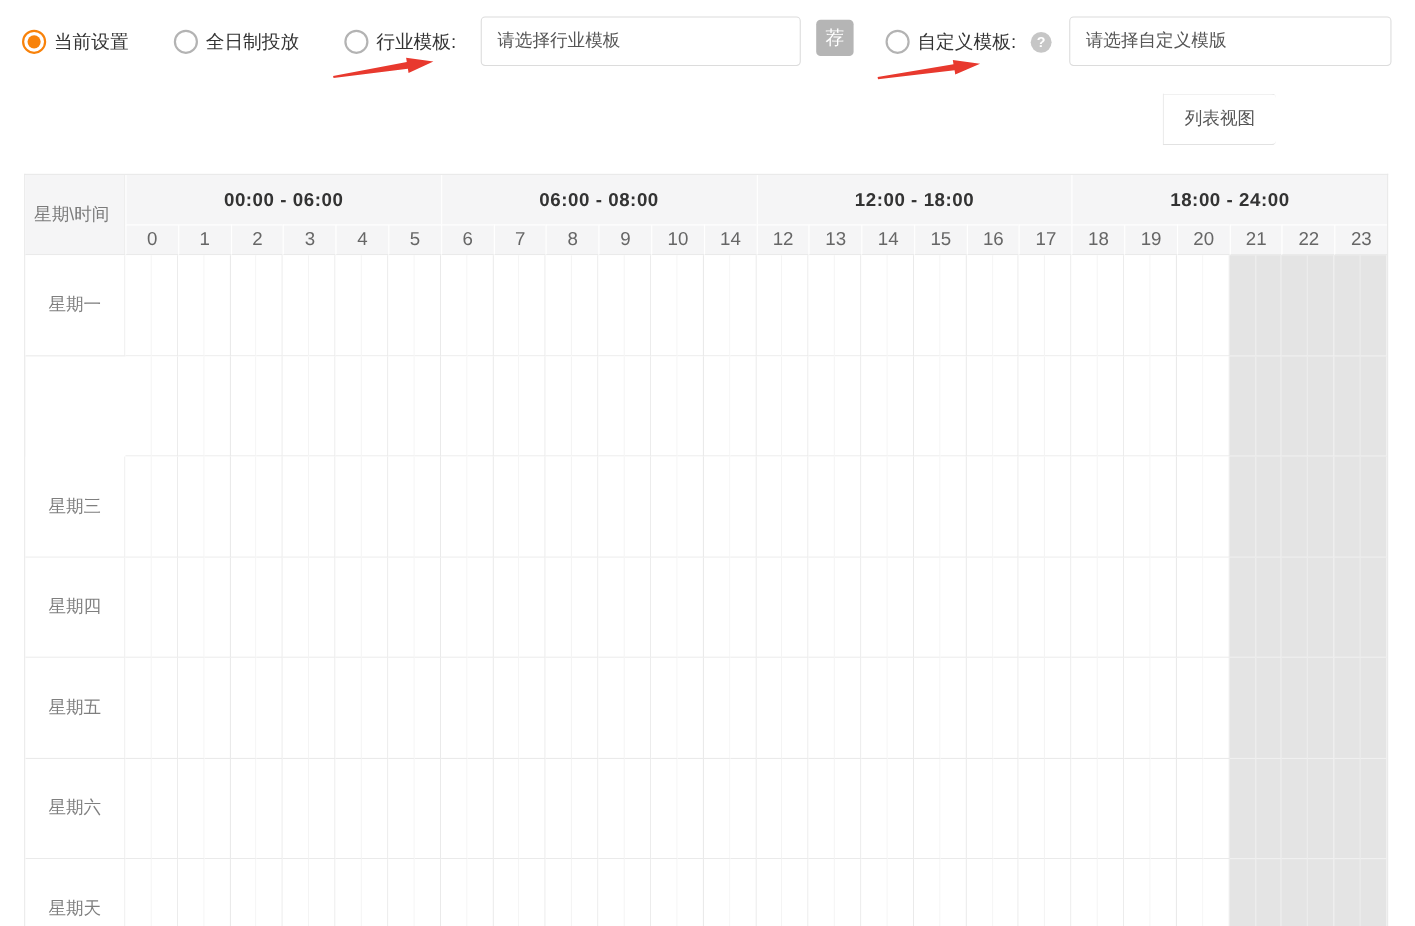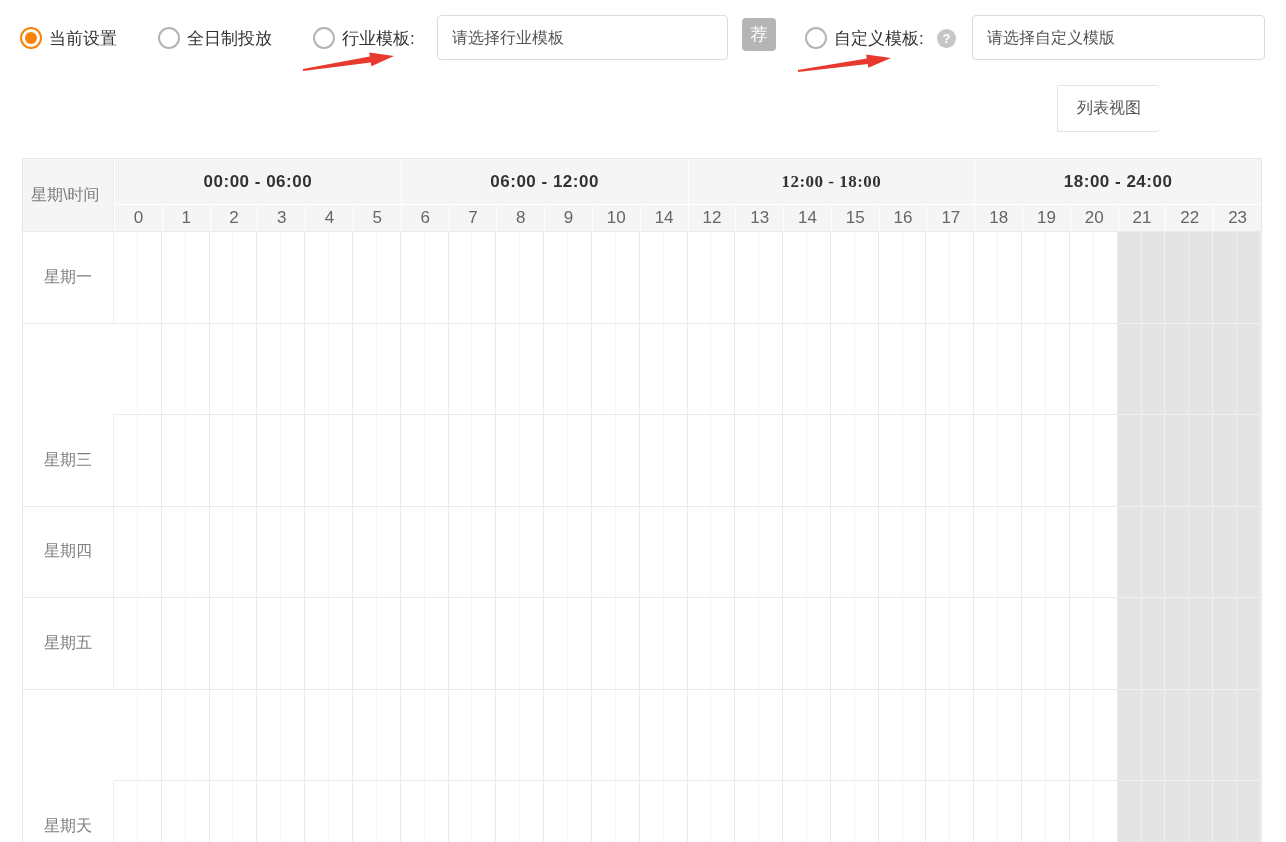--- a/index.html
+++ b/index.html
@@ -154,22 +154,22 @@
     <polygon points="3.2,22 72.8,13.9 73.4,17.8 96,8 71.2,4.5 71.8,8.4 2.8,20" fill="#e8392e"></polygon>
   </svg>
 
   <div class="tabs">
     <div class="tab">列表视图</div>
   </div>
 
   <div class="schedule">
       <div class="corner" style="grid-area: 1 / 1 / 3 / 2;">星期\时间</div>
       <div class="hdr-group" style="grid-area: 1 / 2 / 2 / 14;">00:00 - 06:00</div>
-      <div class="hdr-group" style="grid-area: 1 / 14 / 2 / 26;">06:00 - 12:00</div>
-      <div class="hdr-group" style="grid-area: 1 / 26 / 2 / 38; font-family: Liberation Serif, serif;">12:00 - 18:00</div>
+      <div class="hdr-group" style="grid-area: 1 / 14 / 2 / 26;">06:00 - 08:00</div>
+      <div class="hdr-group" style="grid-area: 1 / 26 / 2 / 38;">12:00 - 18:00</div>
       <div class="hdr-group" style="grid-area: 1 / 38 / 2 / 50;">18:00 - 24:00</div>
       <div class="hdr-hour" style="grid-area: 2 / 2 / 3 / 4;">0</div>
       <div class="hdr-hour" style="grid-area: 2 / 4 / 3 / 6;">1</div>
       <div class="hdr-hour" style="grid-area: 2 / 6 / 3 / 8;">2</div>
       <div class="hdr-hour" style="grid-area: 2 / 8 / 3 / 10;">3</div>
       <div class="hdr-hour" style="grid-area: 2 / 10 / 3 / 12;">4</div>
       <div class="hdr-hour" style="grid-area: 2 / 12 / 3 / 14;">5</div>
       <div class="hdr-hour" style="grid-area: 2 / 14 / 3 / 16;">6</div>
       <div class="hdr-hour" style="grid-area: 2 / 16 / 3 / 18;">7</div>
       <div class="hdr-hour" style="grid-area: 2 / 18 / 3 / 20;">8</div>
@@ -425,20 +425,21 @@
       <div class="cell half" style="grid-area: 7 / 40 / 8 / 41;"></div>
       <div class="cell" style="grid-area: 7 / 41 / 8 / 42;"></div>
       <div class="cell half" style="grid-area: 7 / 42 / 8 / 43;"></div>
       <div class="cell" style="grid-area: 7 / 43 / 8 / 44;"></div>
       <div class="cell half shaded" style="grid-area: 7 / 44 / 8 / 45;"></div>
       <div class="cell shaded" style="grid-area: 7 / 45 / 8 / 46;"></div>
       <div class="cell half shaded" style="grid-area: 7 / 46 / 8 / 47;"></div>
       <div class="cell shaded" style="grid-area: 7 / 47 / 8 / 48;"></div>
       <div class="cell half shaded" style="grid-area: 7 / 48 / 8 / 49;"></div>
       <div class="cell shaded" style="grid-area: 7 / 49 / 8 / 50;"></div>
+      <div class="day" style="grid-area: 8 / 1 / 9 / 2;">星期六</div>
       <div class="cell half" style="grid-area: 8 / 2 / 9 / 3;"></div>
       <div class="cell" style="grid-area: 8 / 3 / 9 / 4;"></div>
       <div class="cell half" style="grid-area: 8 / 4 / 9 / 5;"></div>
       <div class="cell" style="grid-area: 8 / 5 / 9 / 6;"></div>
       <div class="cell half" style="grid-area: 8 / 6 / 9 / 7;"></div>
       <div class="cell" style="grid-area: 8 / 7 / 9 / 8;"></div>
       <div class="cell half" style="grid-area: 8 / 8 / 9 / 9;"></div>
       <div class="cell" style="grid-area: 8 / 9 / 9 / 10;"></div>
       <div class="cell half" style="grid-area: 8 / 10 / 9 / 11;"></div>
       <div class="cell" style="grid-area: 8 / 11 / 9 / 12;"></div>

